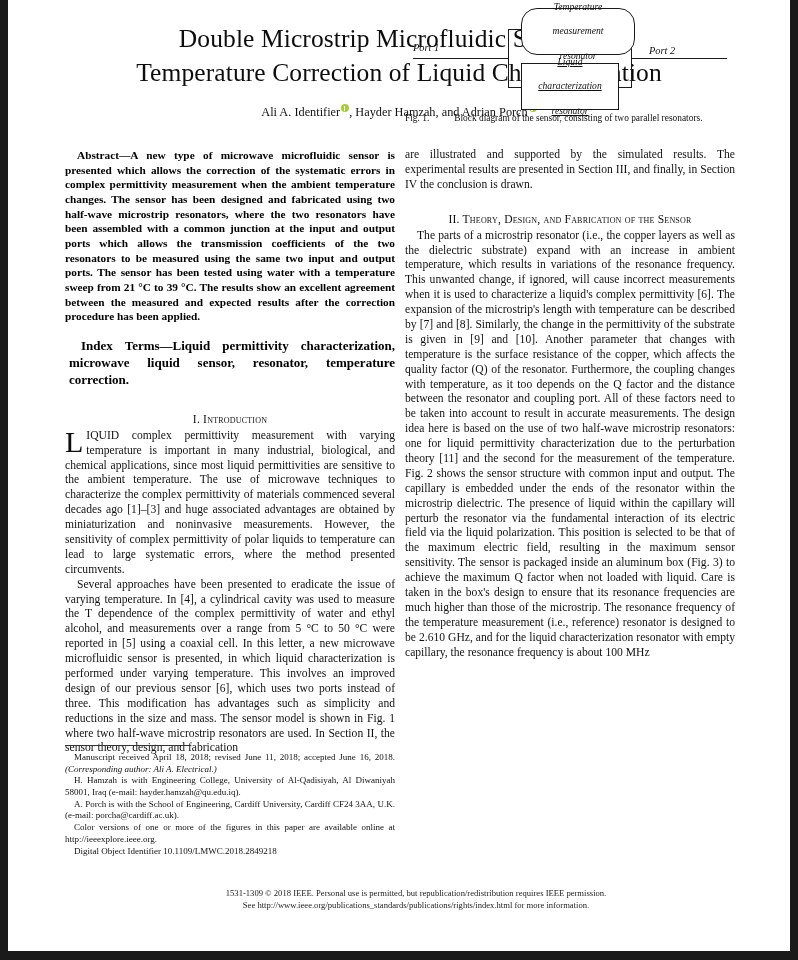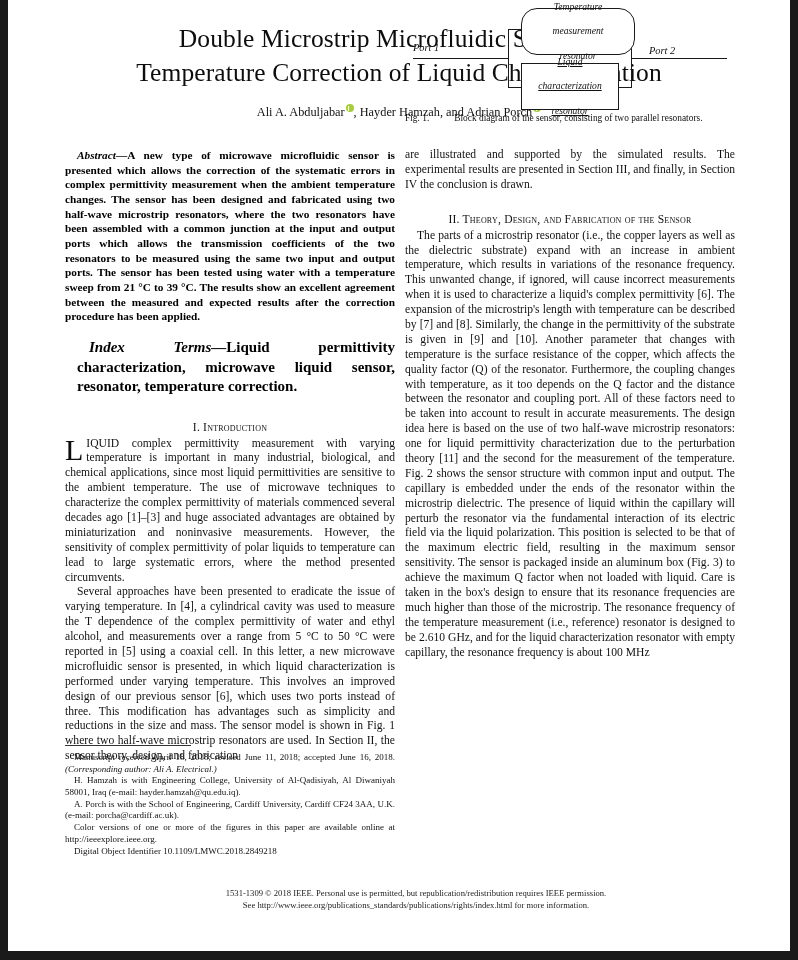--- a/index.html
+++ b/index.html
@@ -102,30 +102,29 @@
     font-weight: bold;
     font-size: 11.3px;
     line-height: 1.30;
     text-align: justify;
     text-indent: 12px;
     margin: 0;
     color: #000;
   }
   .abstract .lead,
   .indexterms .lead {
-    font-style: italic;
     font-weight: bold;
   }
   .indexterms {
     font-weight: bold;
-    font-size: 15px;
+    font-size: 13px;
     line-height: 1.30;
     text-align: justify;
     text-indent: 12px;
-    margin: 14px 0 0 12px;
+    margin: 14px 0 0 4px;
     color: #000;
   }
 
   .section-head {
     text-align: center;
     font-size: 11.6px;
     margin: 24px 0 3px 0;
     font-variant: small-caps;
     letter-spacing: 0.2px;
     color: #111;
@@ -241,21 +240,21 @@
 
 <div class="page">
   <div class="paper-inner">
 
     <h1 class="title">
       <span>Double Microstrip Microfluidic Sensor for</span><br>
       <span>Temperature Correction of Liquid Characterization</span>
     </h1>
 
     <div class="authors">
-      <span>Ali A. Abduljabar</span><span class="orcid"></span><span>, Hayder Hamzah, and Adrian Porch</span><span class="orcid"></span>
+      <span>Ali A. Identifier</span><span class="orcid"></span><span>, Hayder Hamzah, and Adrian Porch</span><span class="orcid"></span>
     </div>
 
     <div class="figure">
       <div class="fig-canvas">
 
         <div class="wire" style="left:8px; top:58px; width:96px; height:1.2px;"></div>
 
         <div class="wire" style="left:103px; top:29px; width:1.2px; height:59px;"></div>
 
         <div class="wire" style="left:103px; top:29px; width:14px; height:1.2px;"></div>

